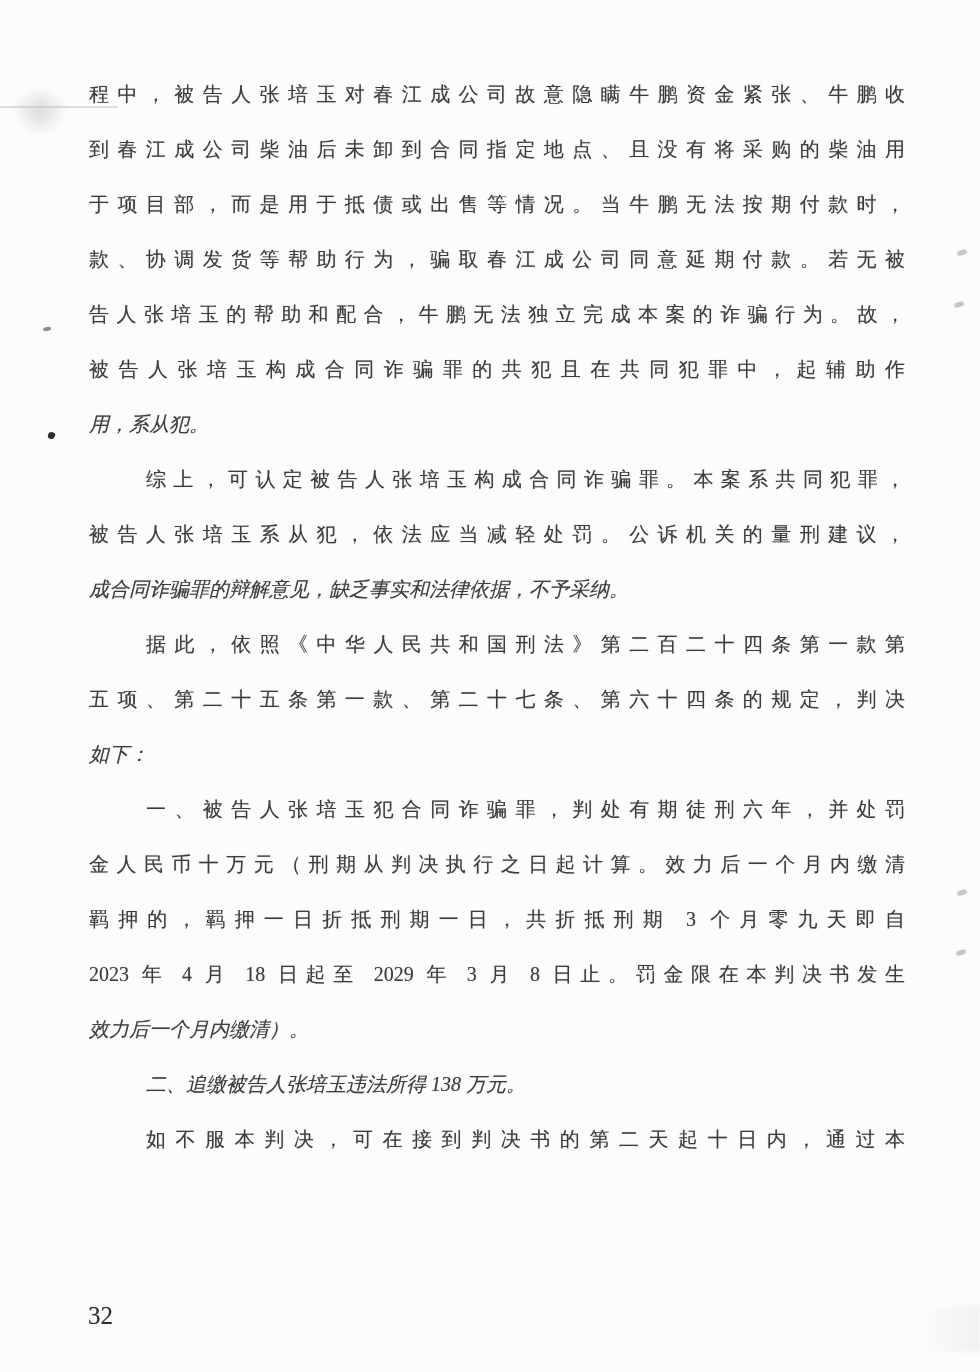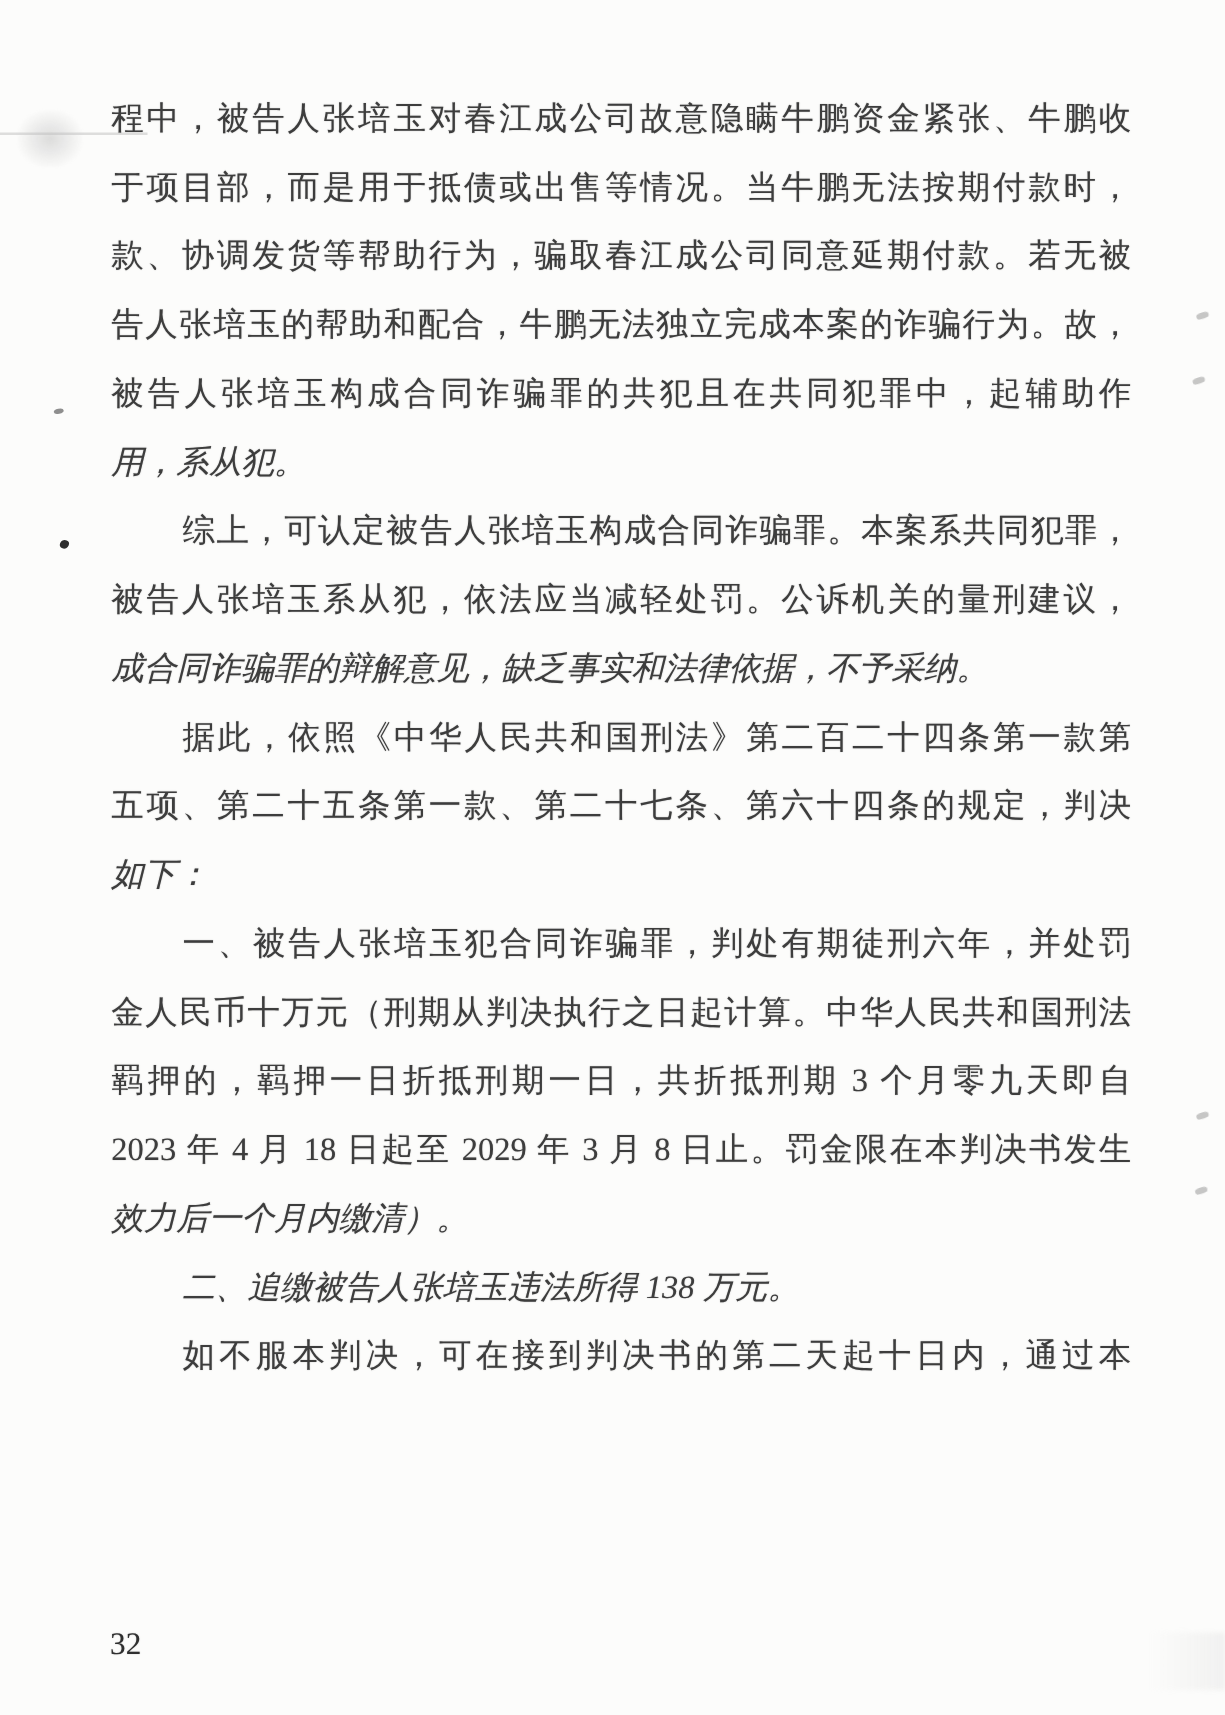--- a/index.html
+++ b/index.html
@@ -17,21 +17,21 @@
   }
   .text-block {
     position: absolute;
     left: 89px;
     top: 67px;
     width: 816px;
   }
   .line {
     height: 55px;
     line-height: 55px;
-    font-size: 26px;
+    font-size: 20px;
     color: #3d3d3d;
     text-align: justify;
     text-align-last: justify;
     white-space: nowrap;
     text-shadow: 0 0 1px rgba(70,70,70,0.45);
   }
   .line.indent { padding-left: 57px; }
   .line.left { text-align-last: left; font-style: italic; }
   .page-number {
     position: absolute;
@@ -85,33 +85,34 @@
   <div class="artifact speck-1"></div>
   <div class="artifact speck-2"></div>
   <div class="artifact tick tick-r1"></div>
   <div class="artifact tick tick-r2"></div>
   <div class="artifact tick tick-r3"></div>
   <div class="artifact tick tick-r4"></div>
   <div class="artifact shade-br"></div>
 
   <div class="text-block">
     <div class="line">程中，被告人张培玉对春江成公司故意隐瞒牛鹏资金紧张、牛鹏收</div>
+    <div class="line">到春江成公司柴油后未卸到合同指定地点、且没有将采购的柴油用</div>
     <div class="line">于项目部，而是用于抵债或出售等情况。当牛鹏无法按期付款时，</div>
     <div class="line">款、协调发货等帮助行为，骗取春江成公司同意延期付款。若无被</div>
     <div class="line">告人张培玉的帮助和配合，牛鹏无法独立完成本案的诈骗行为。故，</div>
     <div class="line">被告人张培玉构成合同诈骗罪的共犯且在共同犯罪中，起辅助作</div>
     <div class="line left">用，系从犯。</div>
     <div class="line indent">综上，可认定被告人张培玉构成合同诈骗罪。本案系共同犯罪，</div>
     <div class="line">被告人张培玉系从犯，依法应当减轻处罚。公诉机关的量刑建议，</div>
     <div class="line left">成合同诈骗罪的辩解意见，缺乏事实和法律依据，不予采纳。</div>
     <div class="line indent">据此，依照《中华人民共和国刑法》第二百二十四条第一款第</div>
     <div class="line">五项、第二十五条第一款、第二十七条、第六十四条的规定，判决</div>
     <div class="line left">如下：</div>
     <div class="line indent">一、被告人张培玉犯合同诈骗罪，判处有期徒刑六年，并处罚</div>
-    <div class="line">金人民币十万元（刑期从判决执行之日起计算。中华人民共和国刑法</div>
+    <div class="line">金人民币十万元（刑期从判决执行之日起计算。效力后一个月内缴清</div>
     <div class="line">羁押的，羁押一日折抵刑期一日，共折抵刑期 3 个月零九天即自</div>
     <div class="line">2023 年 4 月 18 日起至 2029 年 3 月 8 日止。罚金限在本判决书发生</div>
     <div class="line left">效力后一个月内缴清）。</div>
     <div class="line indent left">二、追缴被告人张培玉违法所得 138 万元。</div>
     <div class="line indent">如不服本判决，可在接到判决书的第二天起十日内，通过本</div>
   </div>
 
   <div class="page-number">32</div>
 
 </div>

